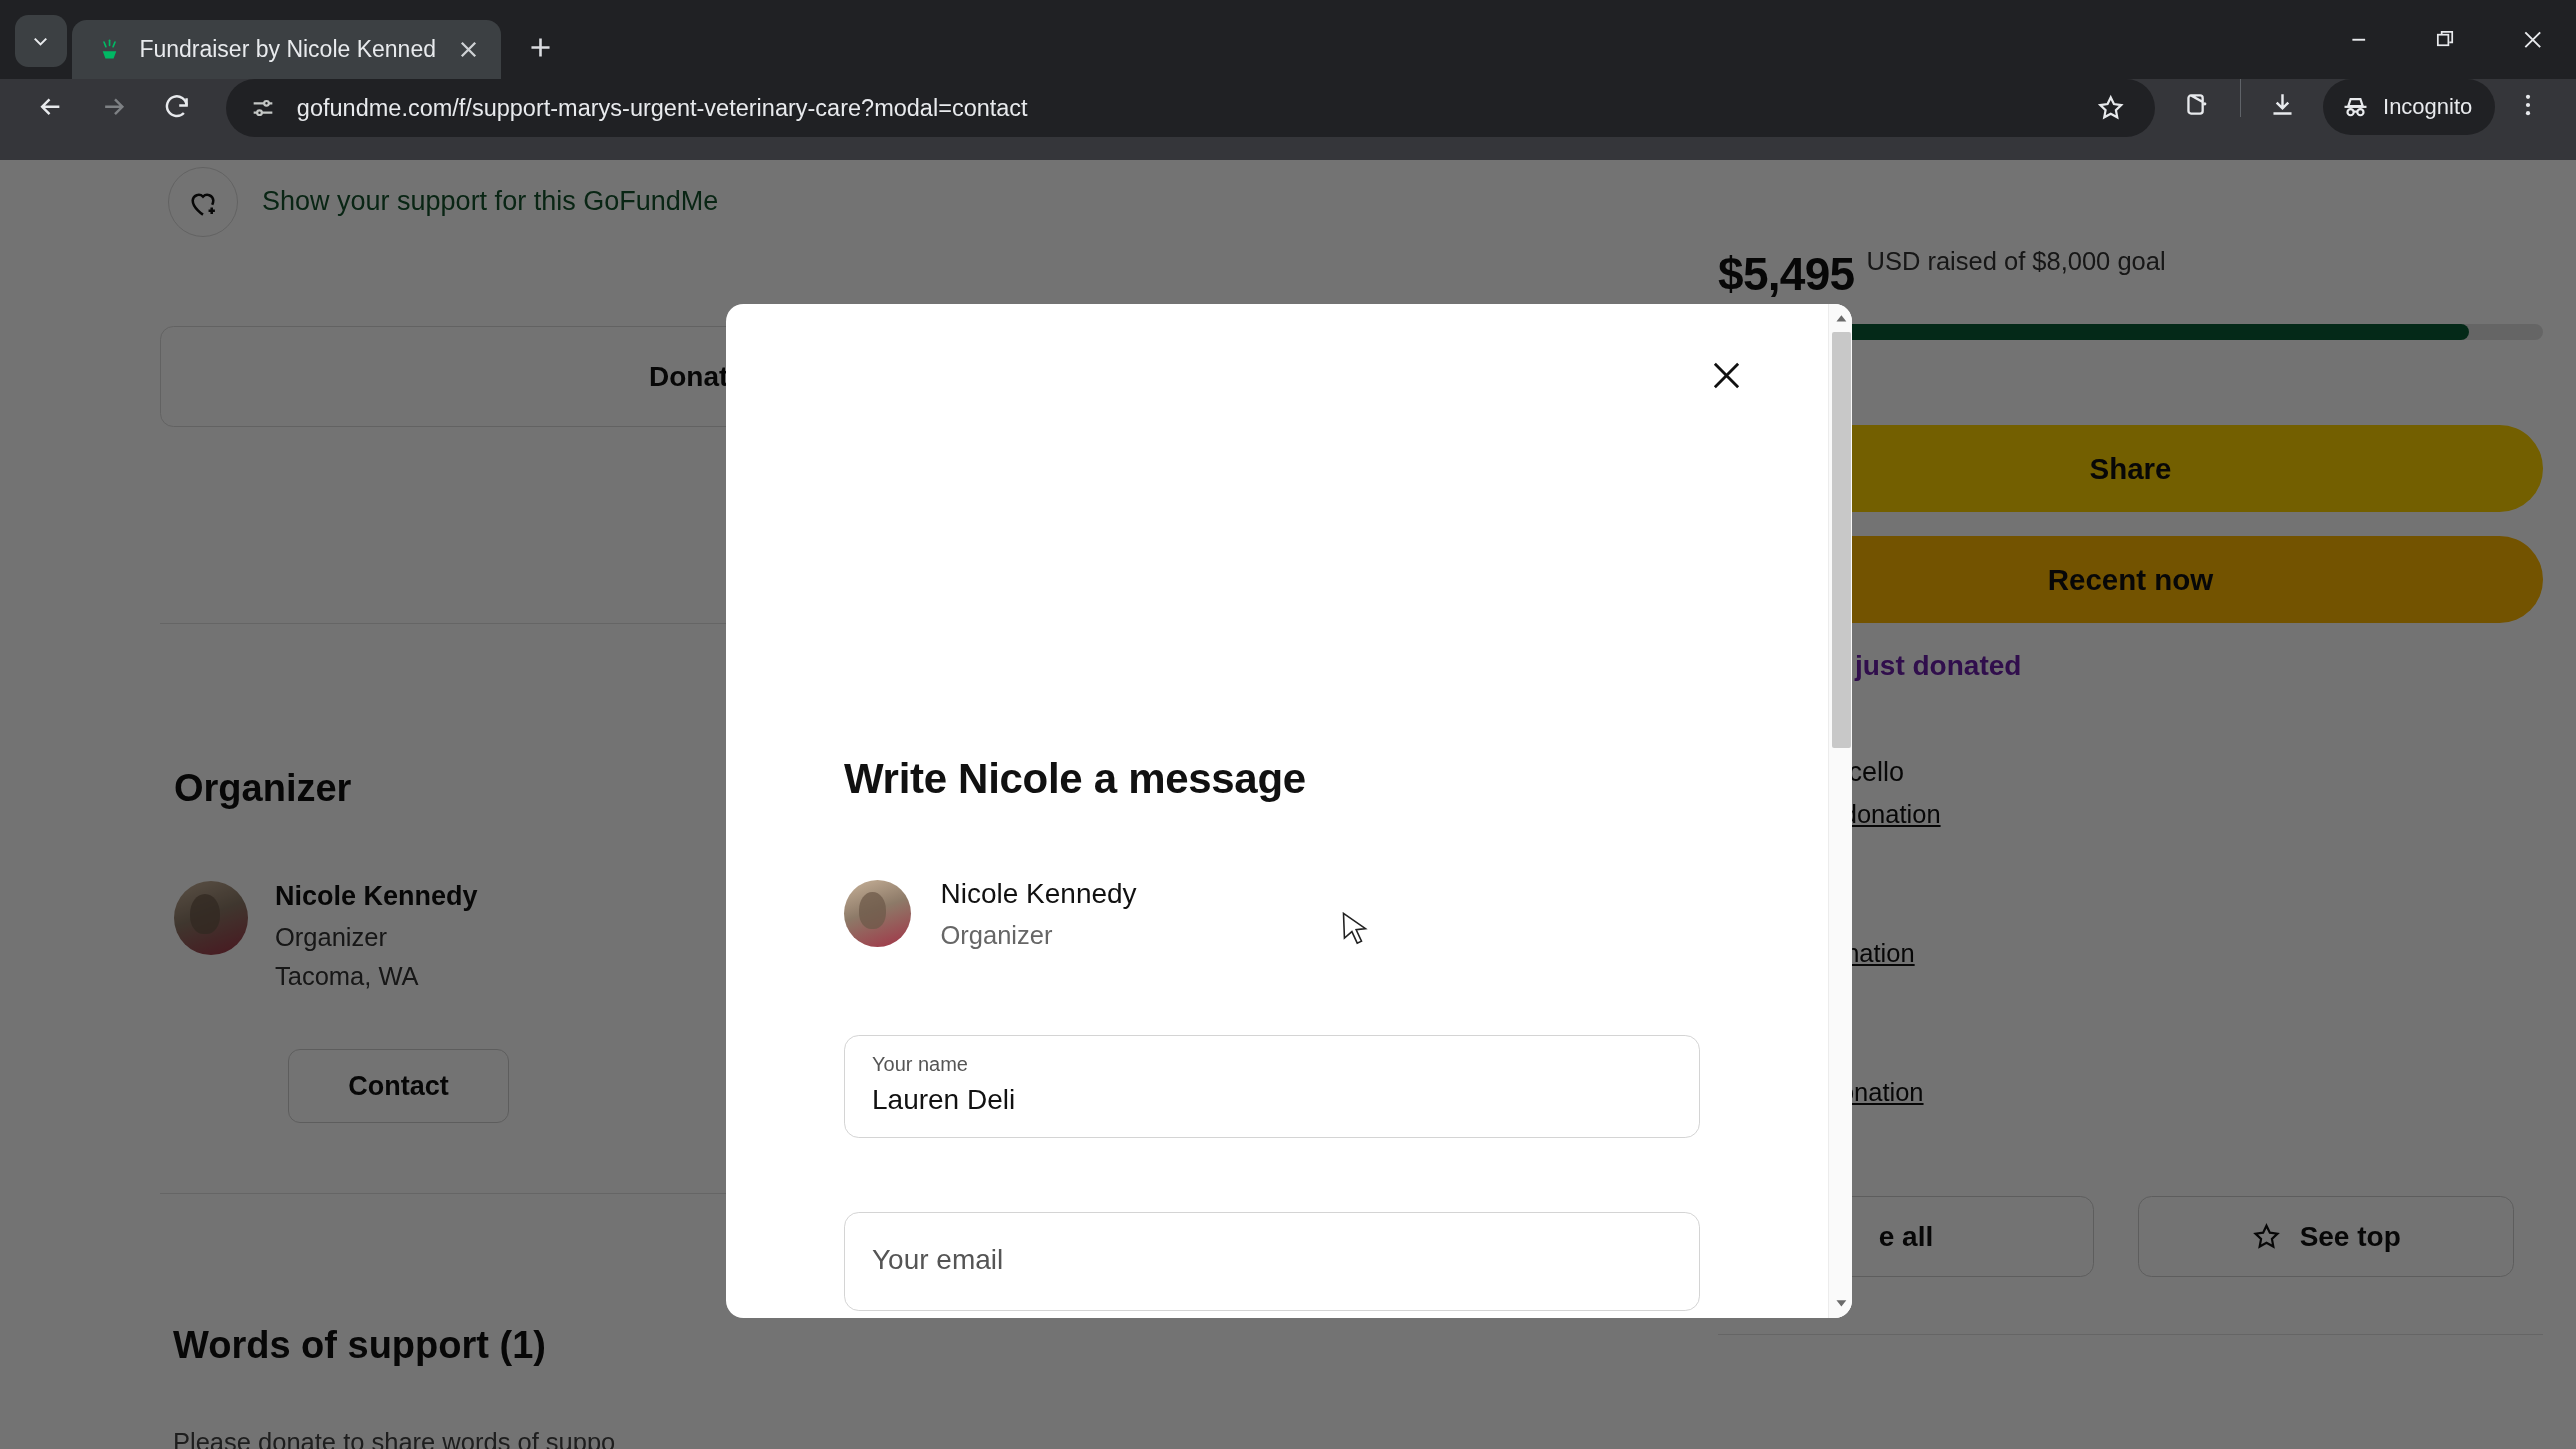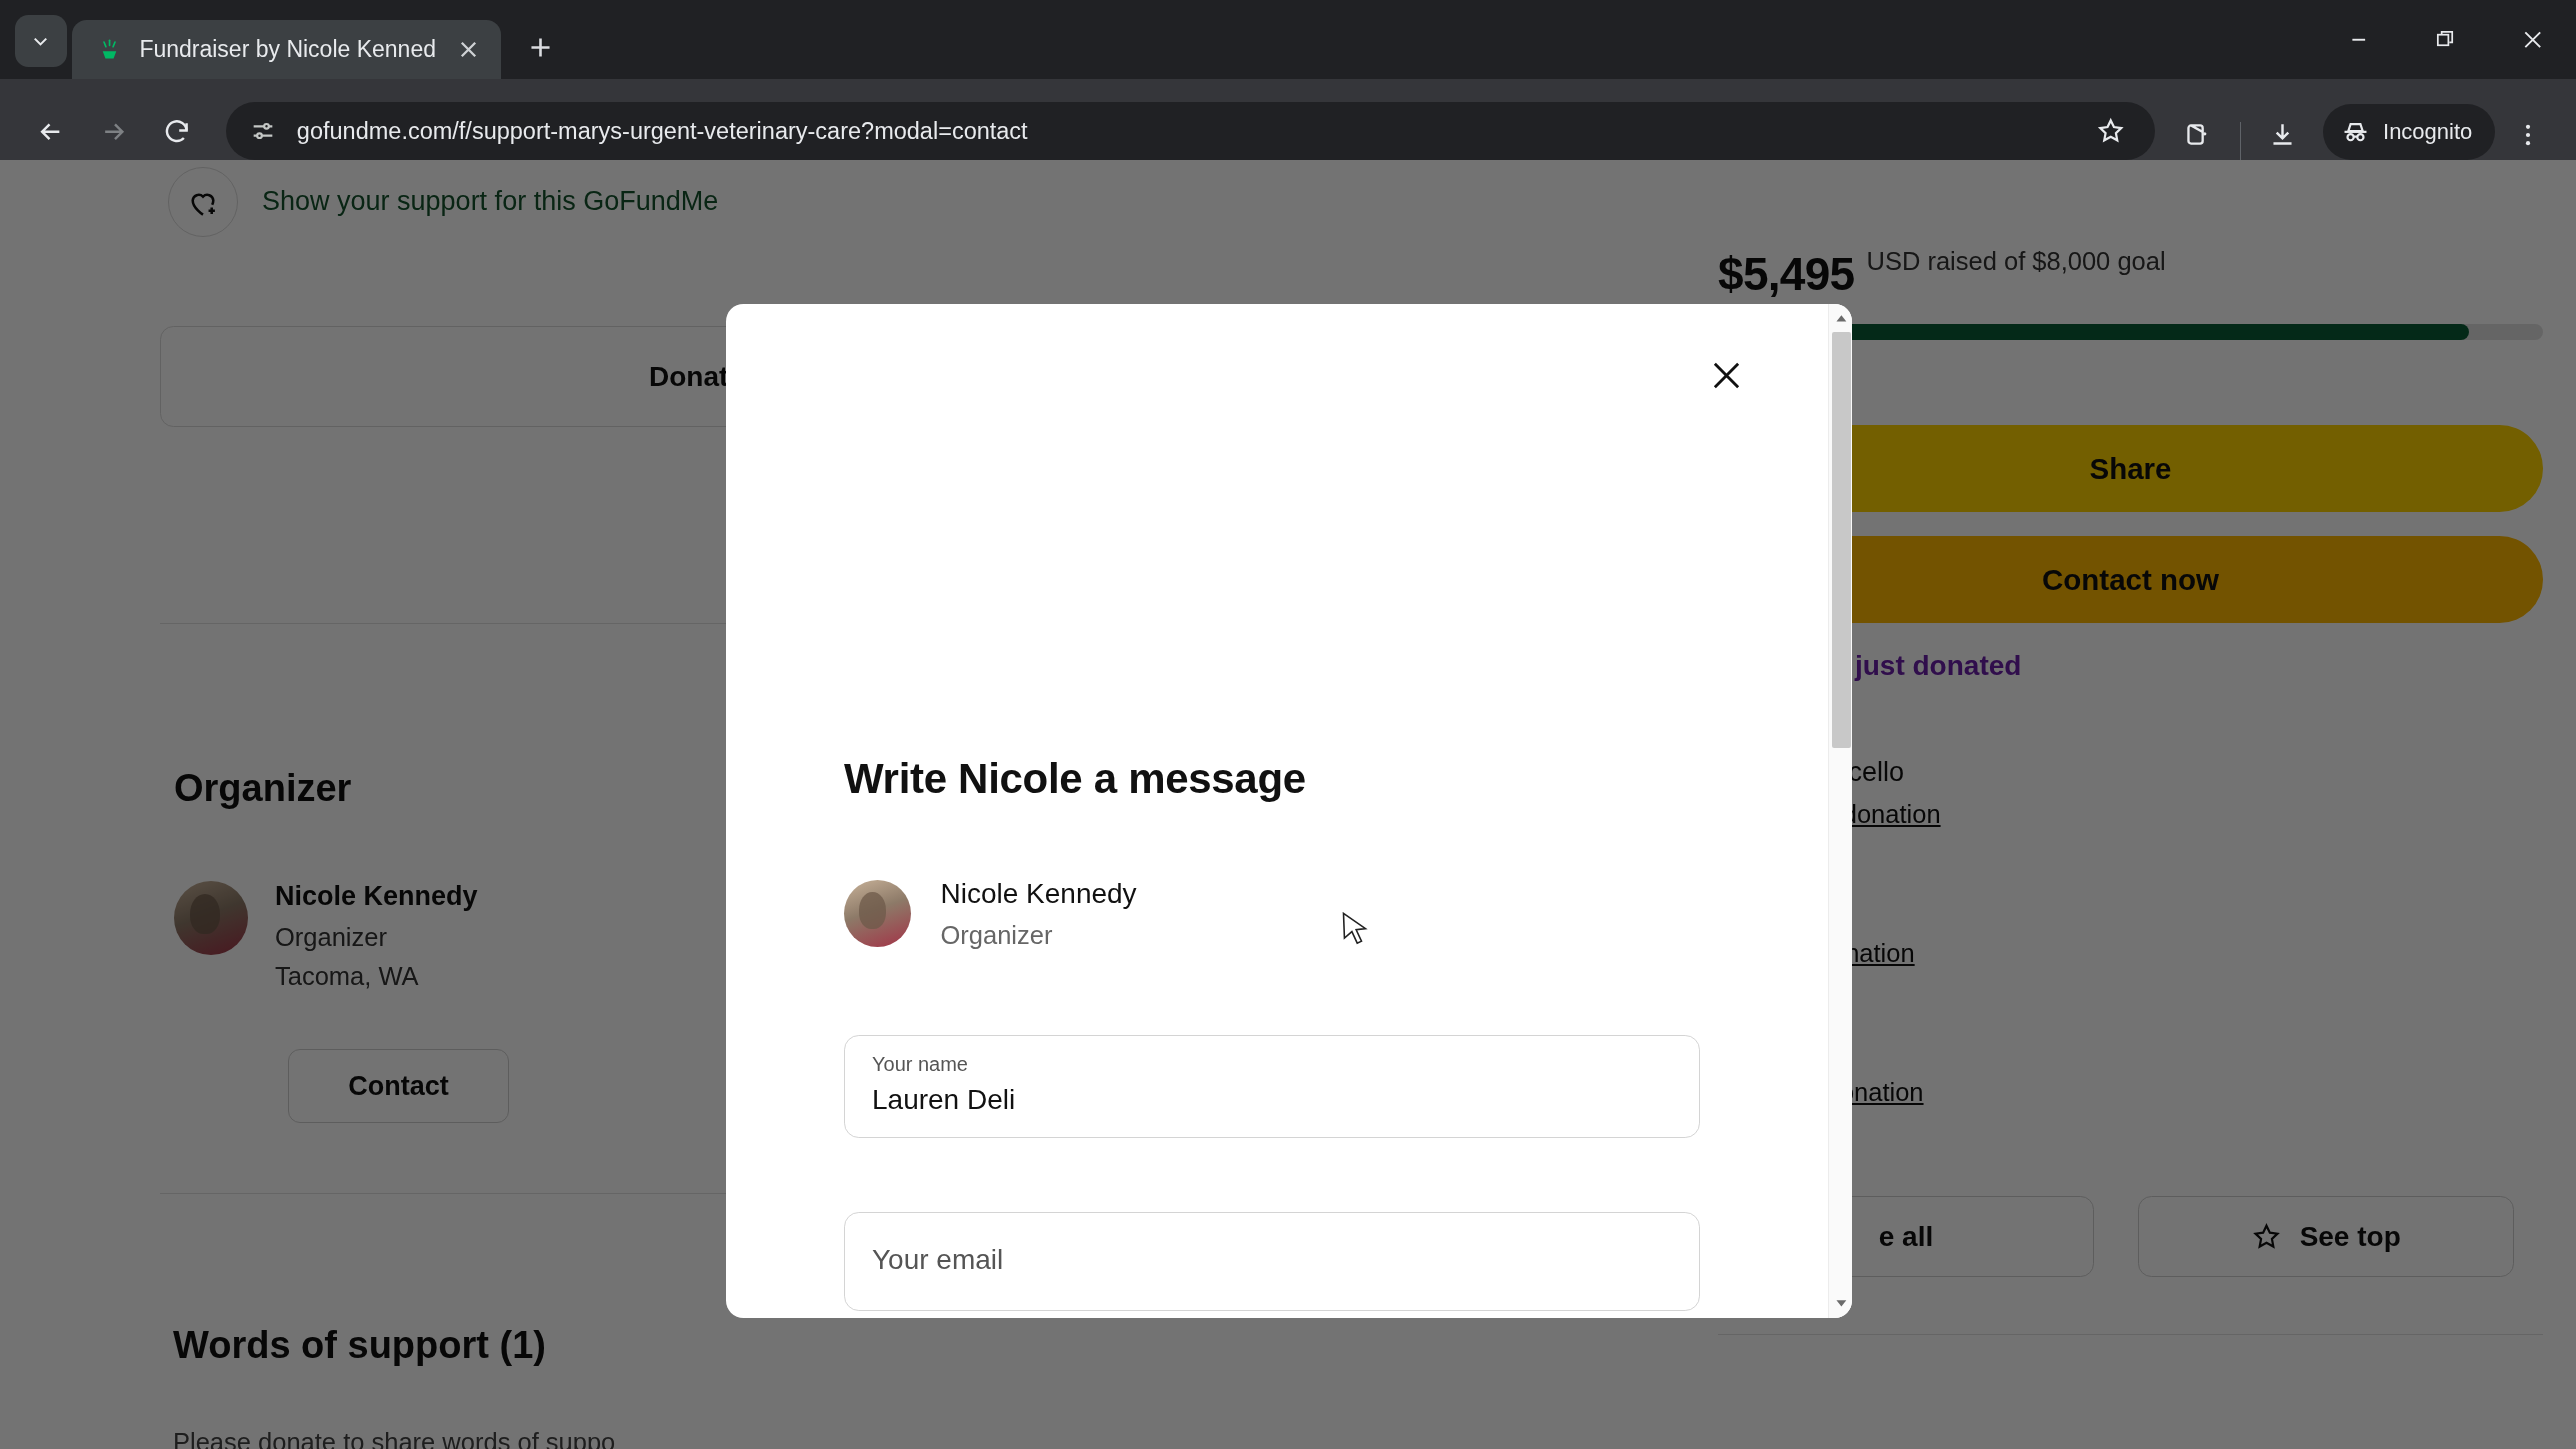--- a/index.html
+++ b/index.html
@@ -48,21 +48,21 @@
   }
 
   .wincontrols {
     position: absolute; right: 0; top: 0; height: 79px;
     display: flex; align-items: center;
   }
   .wc { width: 87px; height: 79px; display:flex; align-items:center; justify-content:center; color:#e8eaed;}
 
   .toolbar {
     height: 81px; background: #35363a;
-    display: flex; align-items: flex-end; padding: 0 23px; gap: 6.7px;
+    display: flex; align-items: flex-start; padding: 0 23px; gap: 6.7px;
   }
   .navbtn {
     width: 56px; height: 56px; border-radius: 50%;
     display: flex; align-items: center; justify-content: center;
     color: #e8eaed; flex: 0 0 auto;
   }
   .navbtn.disabled { color: #7e8184; }
 
   .omnibox {
     flex: 1 1 auto; height: 58px; background: #202124;
@@ -418,21 +418,21 @@
         <div class="raised-line">
           <span class="raised-amt">$5,495</span>
           <span class="raised-sub">USD raised of $8,000 goal</span>
         </div>
         <div class="progress-track">
           <div class="progress-fill" id="progress-fill" style="width: 91%;"></div>
         </div>
         <div class="donations-count">ons</div>
 
         <div class="share-btn">Share</div>
-        <div class="donate-now-btn">Contact now</div>
+        <div class="donate-now-btn">Recent now</div>
         <div class="just-donated">42 people just donated</div>
 
         <div class="don-list">
           <div class="don-item">
             <div class="don-name">ichael Truscello</div>
             <div class="don-meta">
               <b>0</b>
               <span> · </span>
               <u>Recent donation</u>
             </div>

